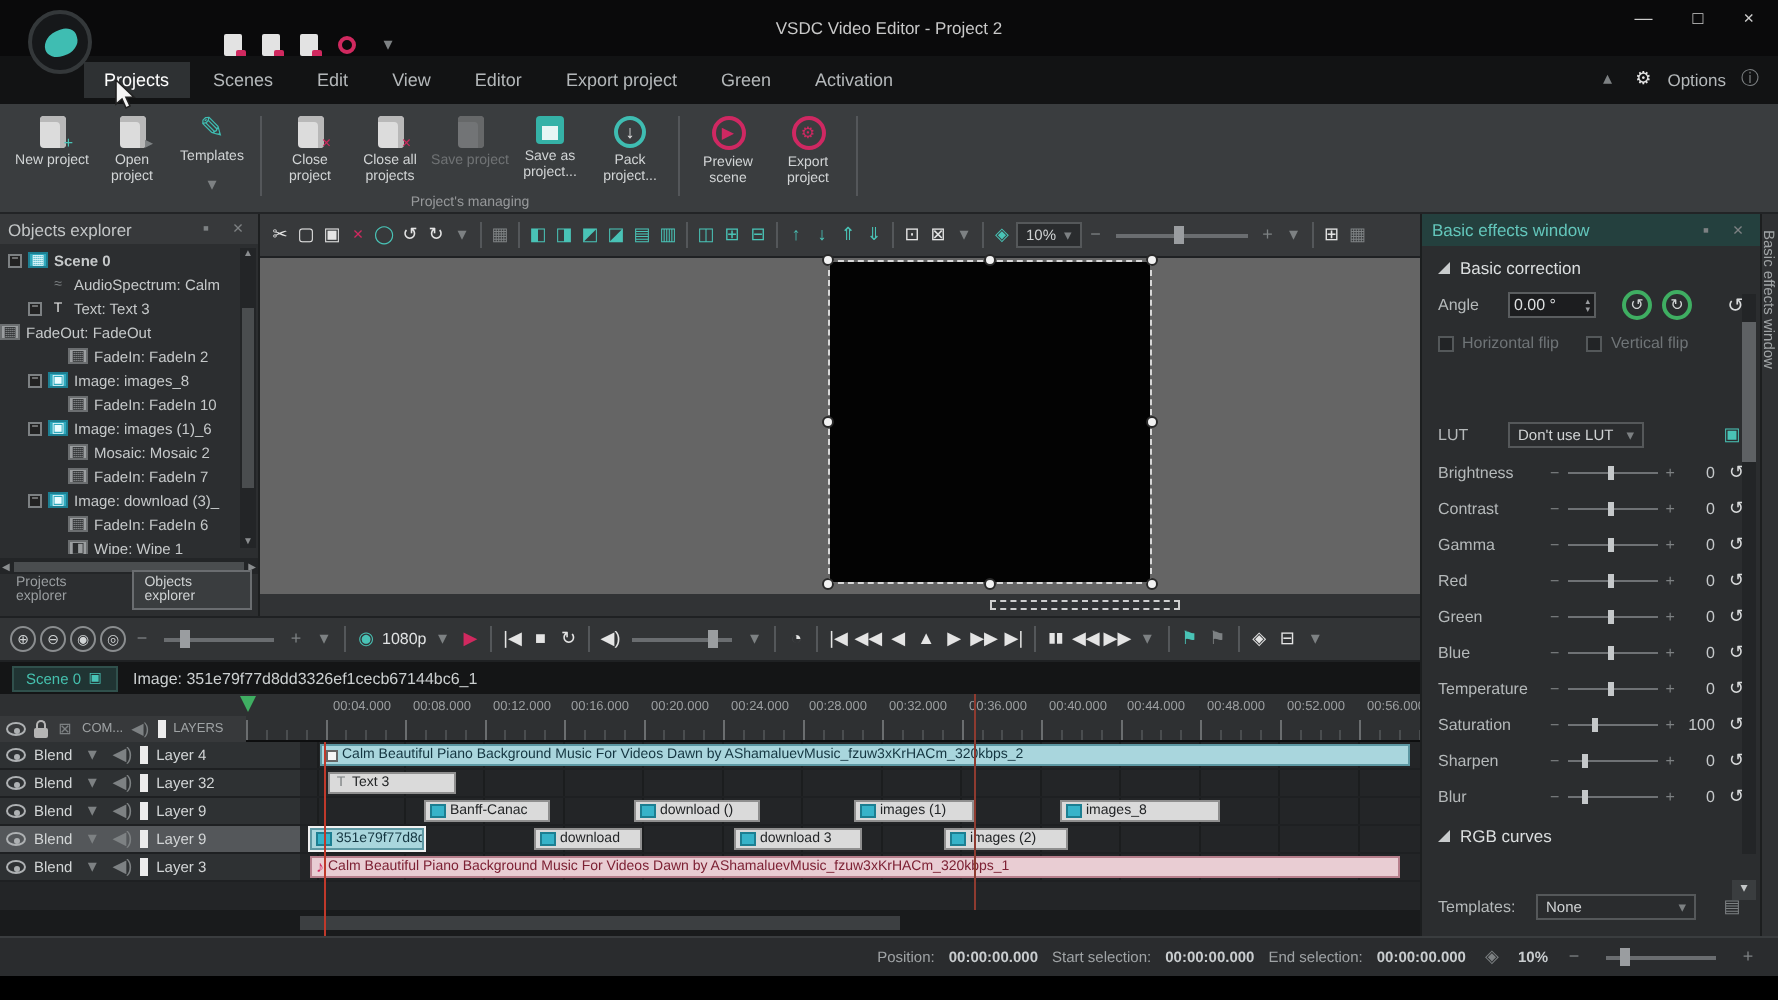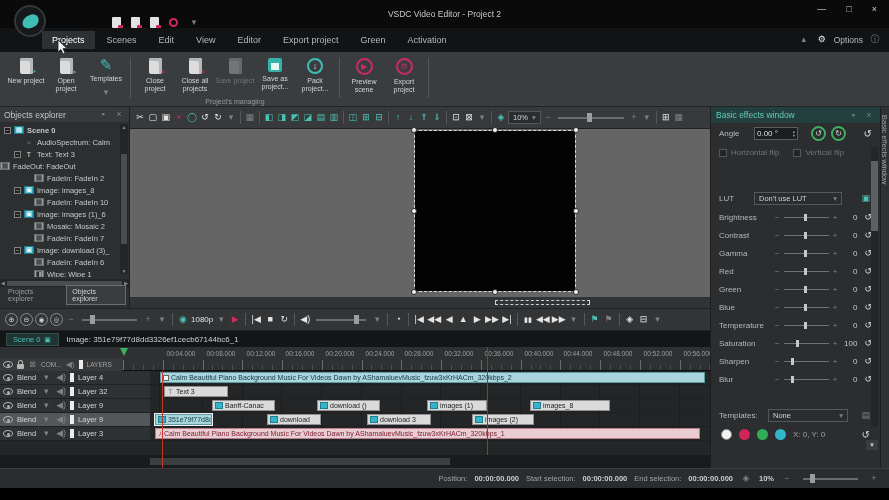--- a/index.html
+++ b/index.html
@@ -382,20 +382,24 @@
 <div class="phsb">
     <i></i>
   </div>
 
 <div class="rpanel">
   <div class="rhead">
     <span style="flex:1">Basic effects window</span>
     <span class="ic dim">▪</span>
     <span class="ic dim">×</span>
   </div>
+  <div class="sechead">
+      <span class="tri"></span>
+      <span>Basic correction</span>
+    </div>
   <div class="arow">
     <span style="width:30px">Angle</span>
     <span class="ainput">
         <span>0.00 °</span>
         <span class="spin">
           <span>▴</span>
           <span>▾</span>
         </span>
       </span>
     <span class="rot" style="margin-left:8px">↺</span>
@@ -407,21 +411,21 @@
         <i></i>
         <span>Horizontal flip</span>
       </span>
     <span class="chk">
         <i></i>
         <span>Vertical flip</span>
       </span>
   </div>
   <div class="arow" style="margin-top:29px">
     <span style="width:30px">LUT</span>
-    <span class="sel" style="width:88px;justify-content:space-between">
+    <span class="sel" style="width:68px;justify-content:space-between">
         <span>Don't use LUT</span>
         <span class="dim">▾</span>
       </span>
     <span class="ic t" style="margin-left:auto">▣</span>
   </div>
 
   <div class="srow">
       <span class="lb">Brightness</span>
       <span class="dim">−</span>
       <span class="strk pc">
@@ -515,20 +519,24 @@
       <span class="lb">Blur</span>
       <span class="dim">−</span>
       <span class="strk pll">
         <i></i>
       </span>
       <span class="dim">+</span>
       <span class="sval">0</span>
       <span class="srst">↺</span>
     </div>
 
+  <div class="sechead">
+      <span class="tri"></span>
+      <span>RGB curves</span>
+    </div>
   <div class="arow" style="margin-top:18px">
     <span style="width:44px">Templates:</span>
     <span class="sel" style="width:80px;justify-content:space-between">
         <span>None</span>
         <span class="dim">▾</span>
       </span>
     <span class="ic dim" style="margin-left:auto">▤</span>
   </div>
   <div class="dots">
     <span class="d" style="background:#f2f2f2;border:1px solid #8a8d8f"></span>

